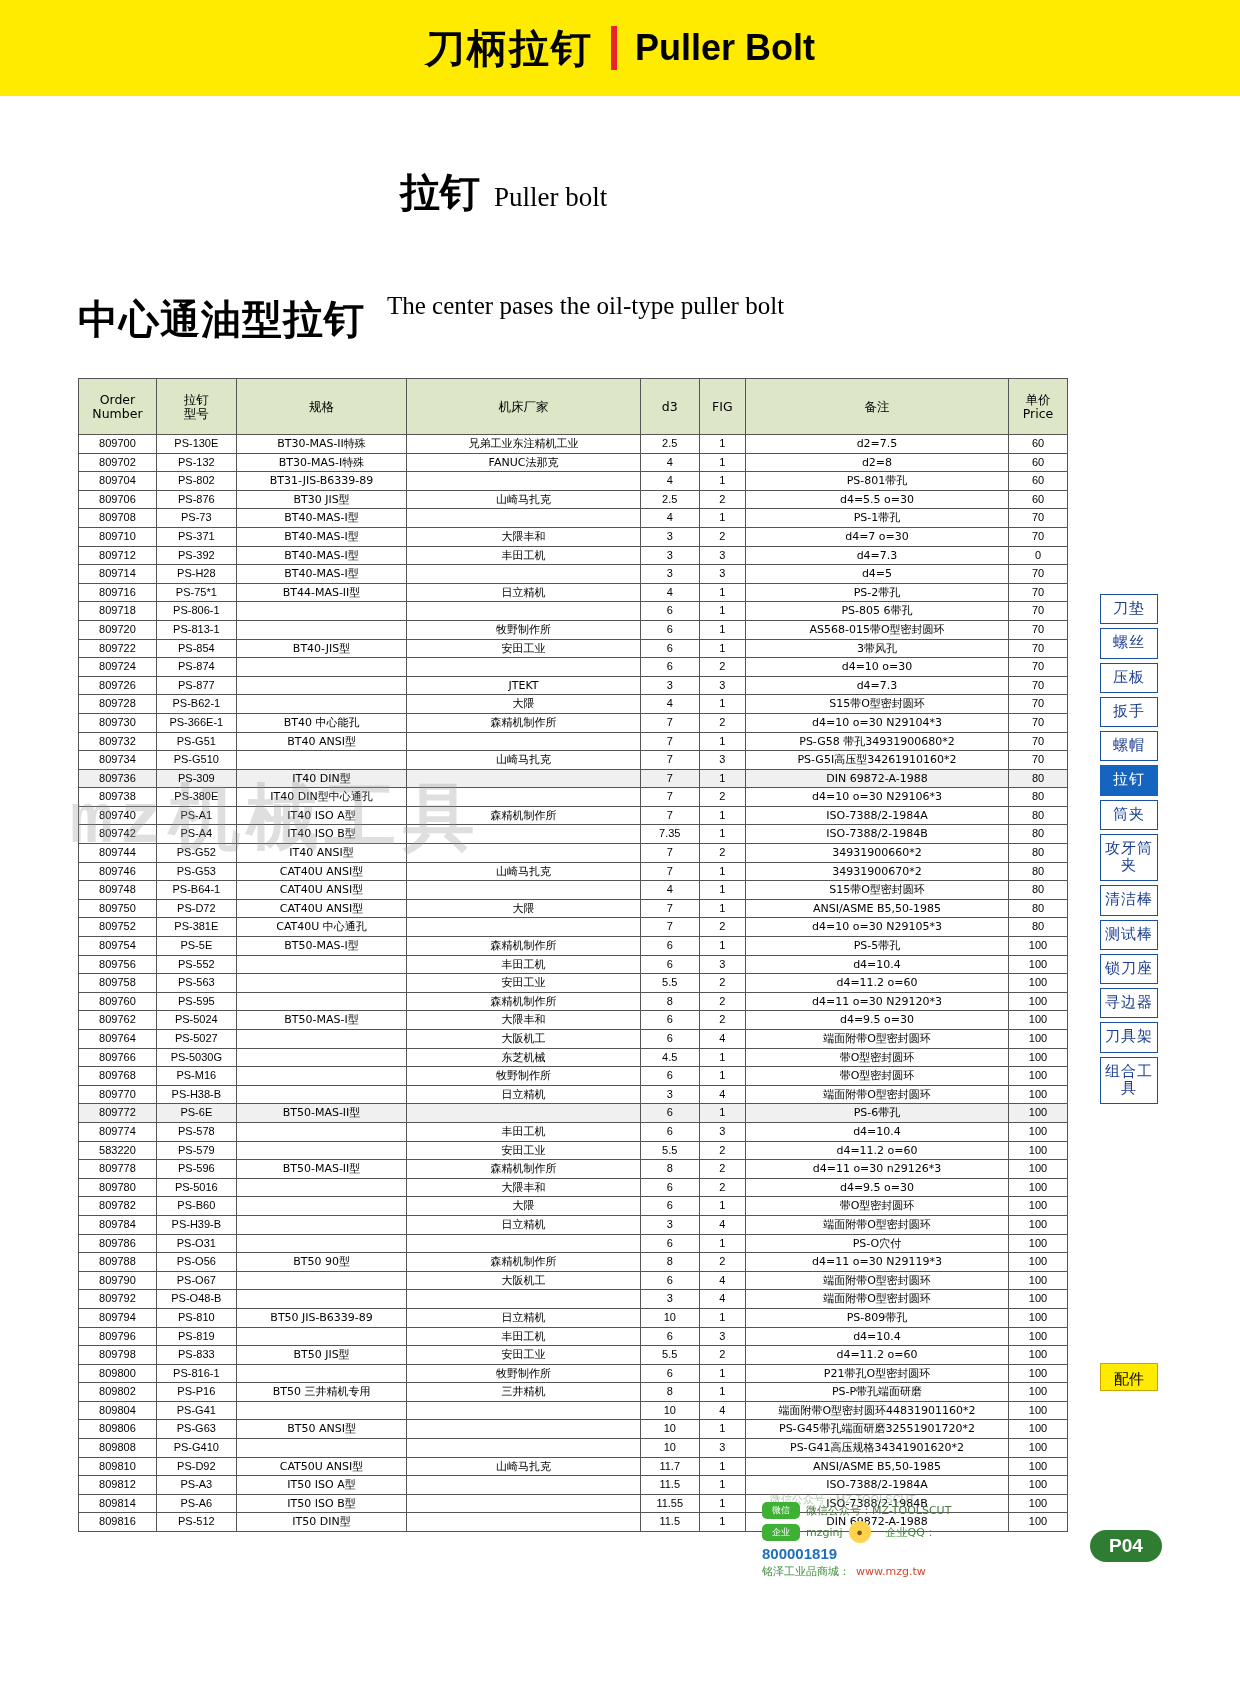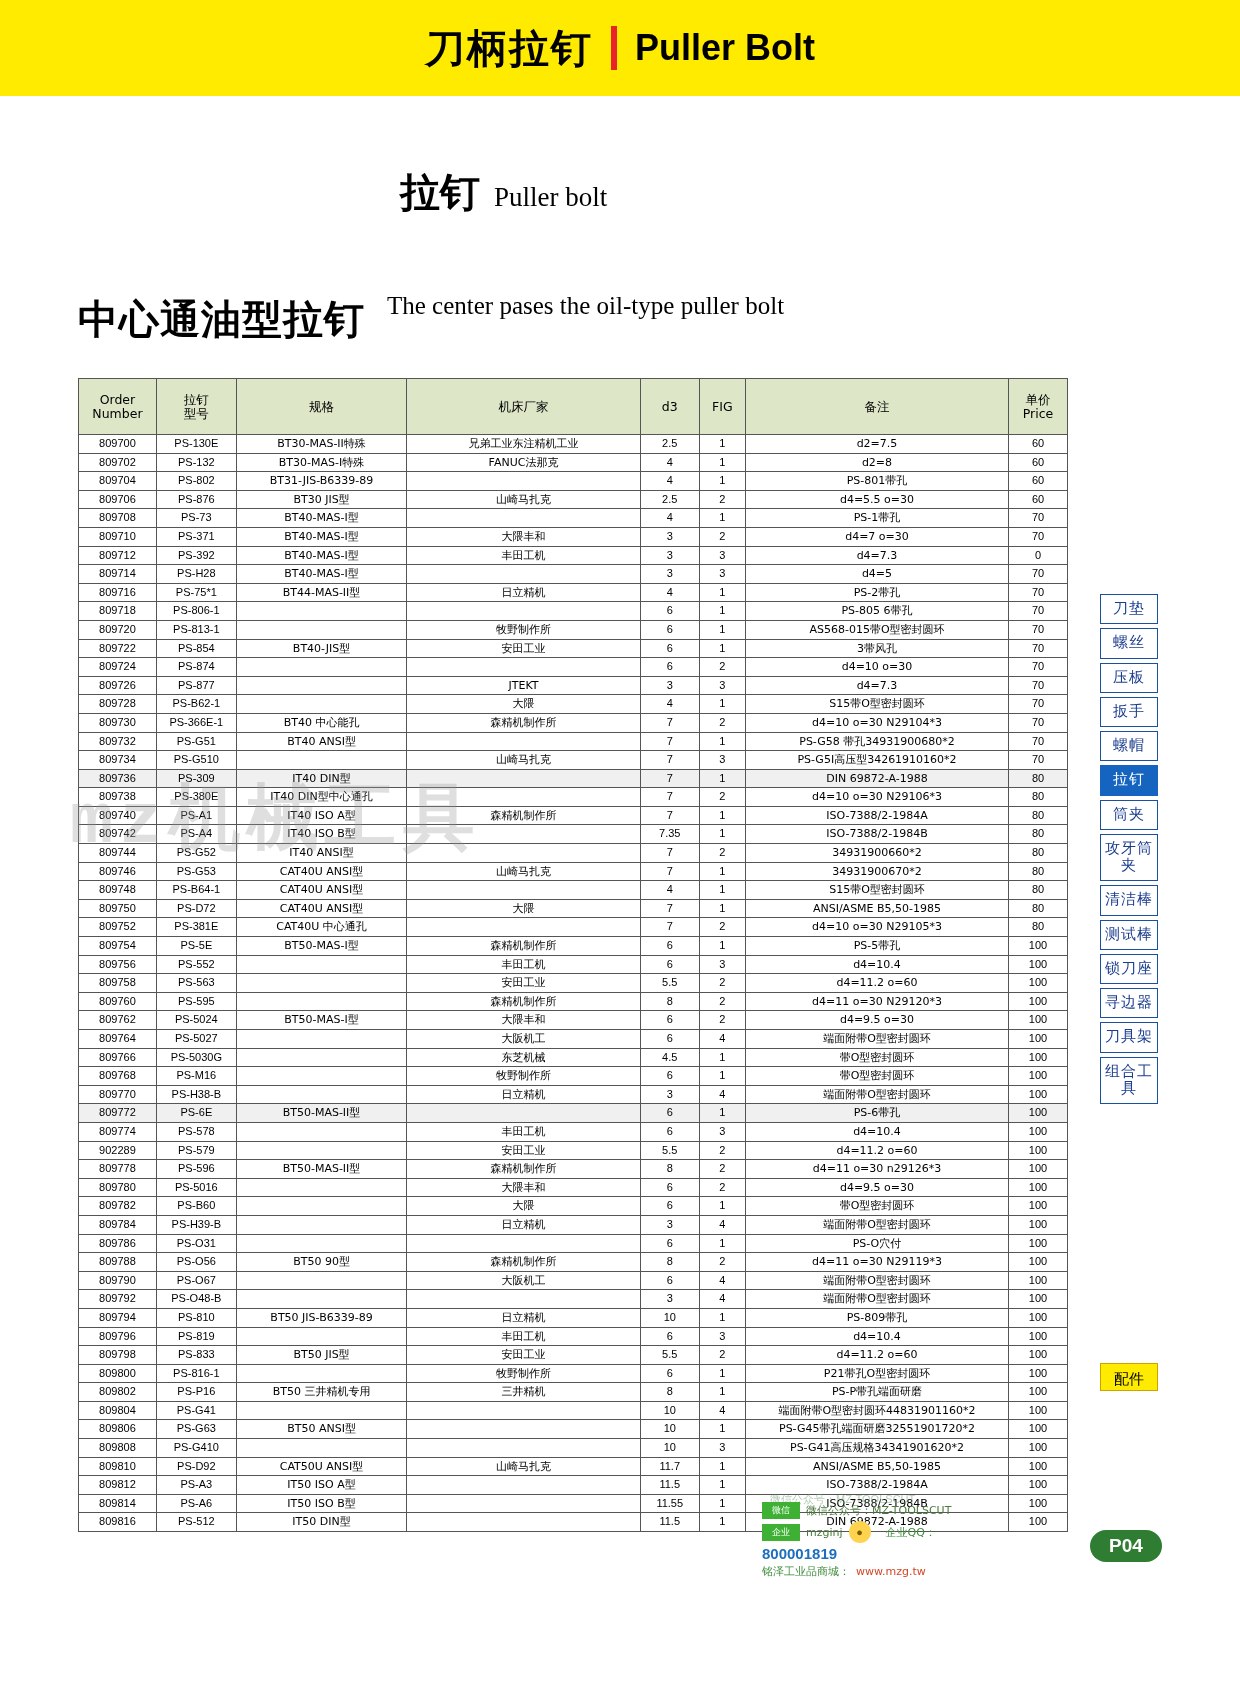--- a/index.html
+++ b/index.html
@@ -126,21 +126,21 @@
     text-align:center; padding:6px 0 1px; color:#000;
     z-index:6;
   }
 
   
   .footer-logos {
     position:absolute; left:762px; top:1502px; width:330px; height:70px; z-index:7;
   }
   .fl-row { display:flex; align-items:center; gap:6px; margin-bottom:2px; }
   .wechat-badge {
-    width:38px; height:17px; border-radius:0;
+    width:38px; height:17px; border-radius:5px;
     background:#3eb134; color:#fff; font-size:9px;
     display:flex; align-items:center; justify-content:center;
     font-family:Liberation Sans, sans-serif;
   }
   .fl-text { font-size:11px; color:#4a7a3c; font-family:"DejaVu Sans", sans-serif; }
   .qq-badge {
     width:22px; height:22px; border-radius:50%;
     background:#ffd34d; display:flex; align-items:center; justify-content:center;
     font-size:11px; color:#7a5b00;
   }
@@ -580,21 +580,21 @@
           <td class="order">809774</td>
           <td class="model">PS-578</td>
           <td class="spec cn"></td>
           <td class="maker cn">丰田工机</td>
           <td class="d3">6</td>
           <td class="fig">3</td>
           <td class="note cn">d4=10.4</td>
           <td class="price">100</td>
         </tr>
         <tr>
-          <td class="order">902289</td>
+          <td class="order">583220</td>
           <td class="model">PS-579</td>
           <td class="spec cn"></td>
           <td class="maker cn">安田工业</td>
           <td class="d3">5.5</td>
           <td class="fig">2</td>
           <td class="note cn">d4=11.2 o=60</td>
           <td class="price">100</td>
         </tr>
         <tr>
           <td class="order">809778</td>

